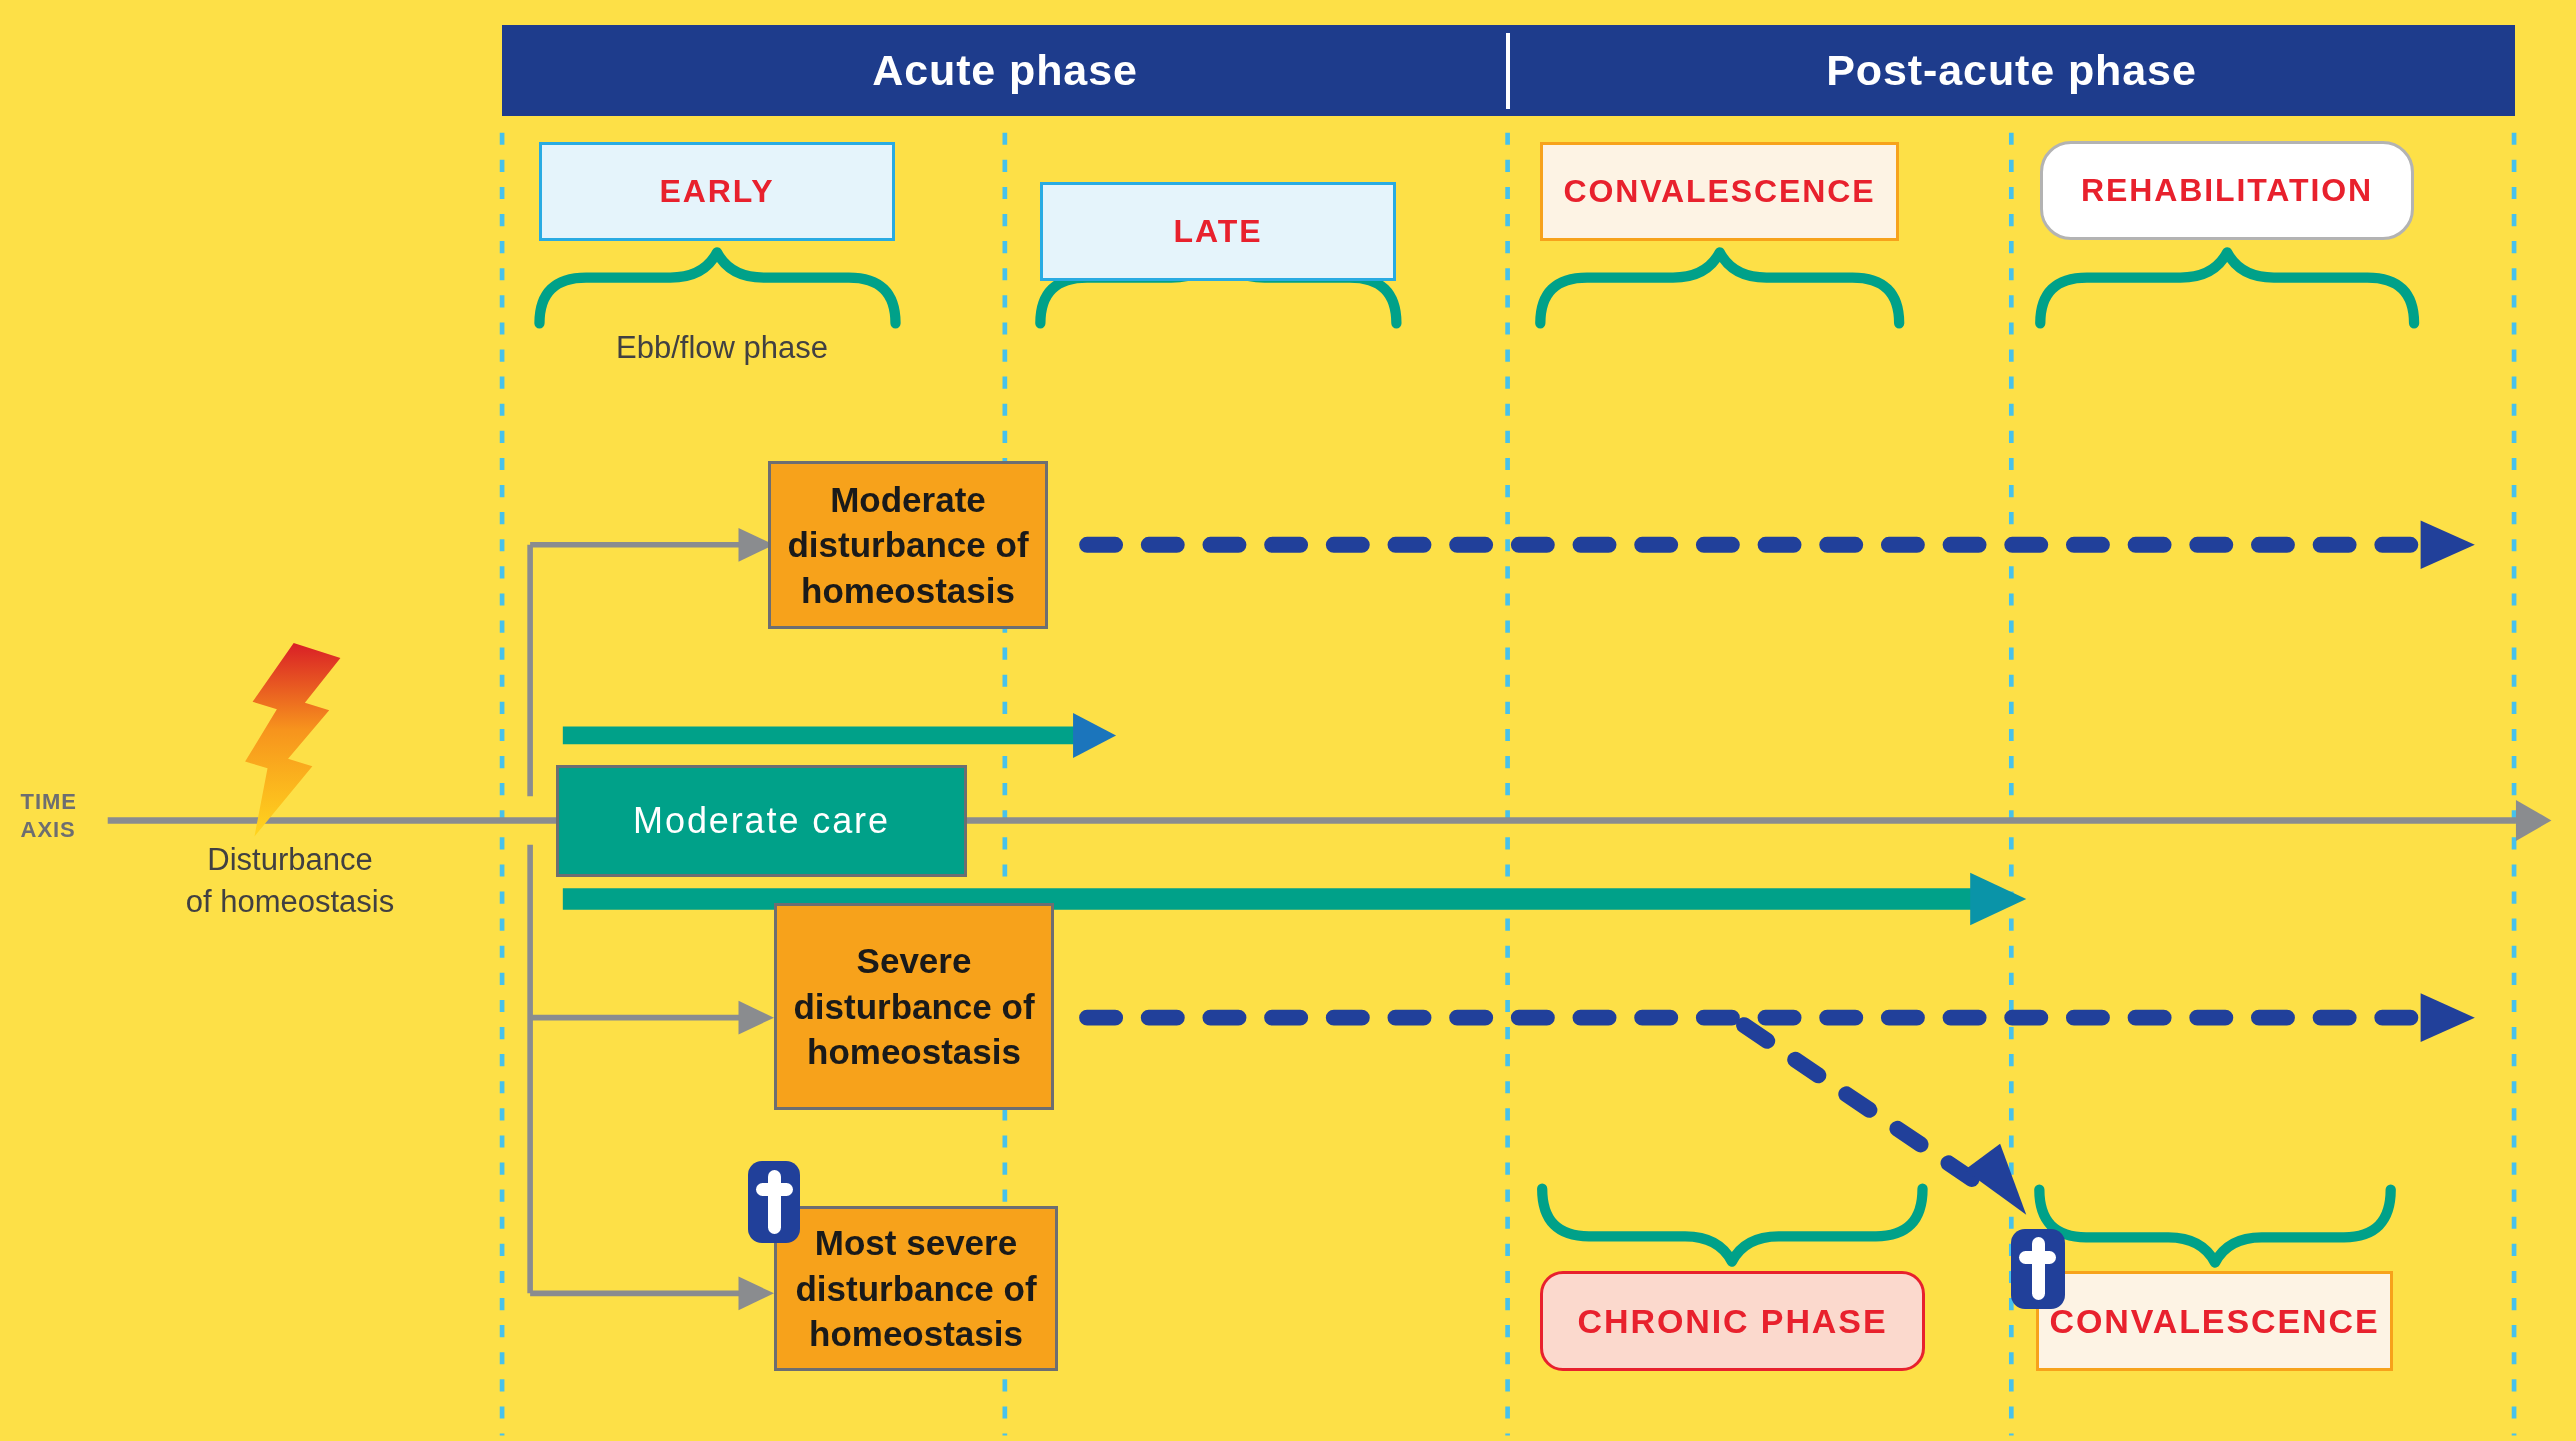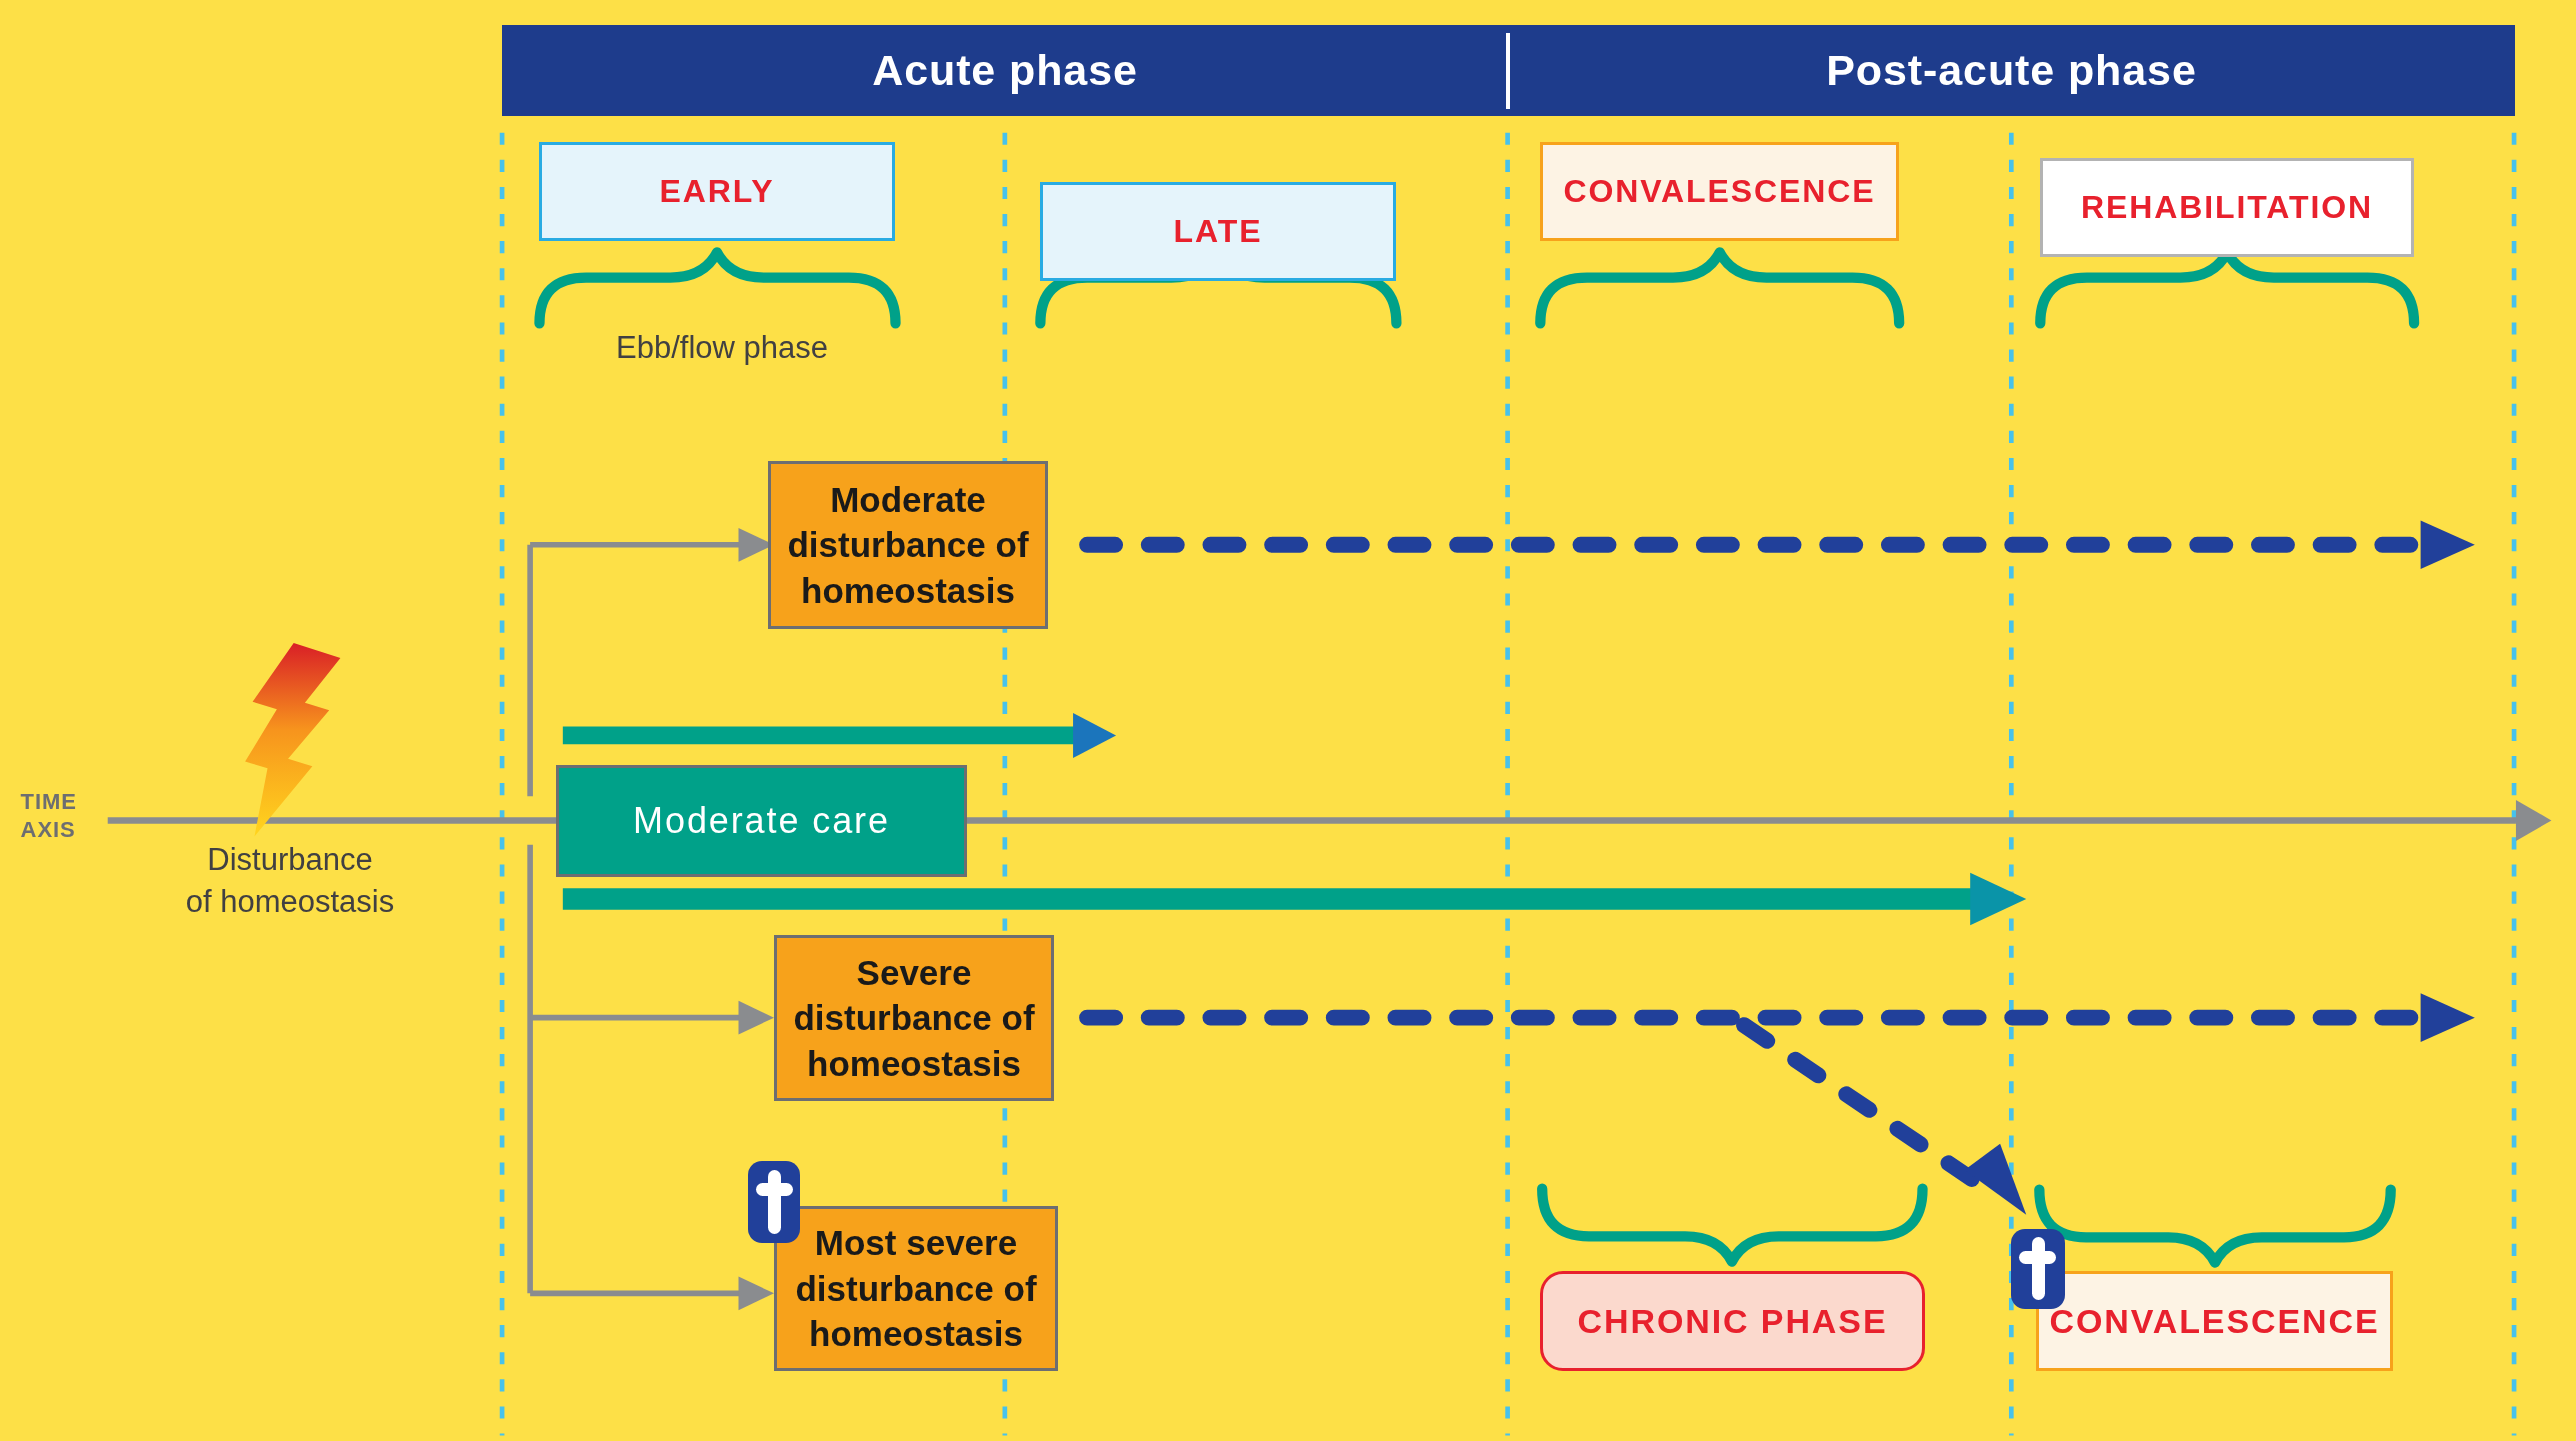--- a/index.html
+++ b/index.html
@@ -112,40 +112,40 @@
 
   <div class="abs phasebox pb-blue" style="left:539px;top:142px;width:356px;height:99px;">
     <span>EARLY</span>
   </div>
   <div class="abs phasebox pb-blue" style="left:1040px;top:142px;width:356px;height:99px;margin-top:40px;">
     <span>LATE</span>
   </div>
   <div class="abs phasebox pb-orange" style="left:1540px;top:142px;width:359px;height:99px;">
     <span>CONVALESCENCE</span>
   </div>
-  <div class="abs phasebox pb-gray" style="left:2040px;top:158px;width:374px;height:99px;">
+  <div class="abs phasebox pb-gray" style="left:2040px;top:141px;width:374px;height:99px;border-radius:31px;">
     <span>REHABILITATION</span>
   </div>
 
   <div class="abs note" style="left:544px;top:327px;width:356px;">Ebb/flow phase</div>
 
   <div class="abs axislabel" style="left:20.6px;top:788px;width:131px;">
     <div>TIME</div>
     <div>AXIS</div>
   </div>
 
   <div class="abs note" style="left:122px;top:839px;width:336px;">
     <div>Disturbance</div>
     <div>of homeostasis</div>
   </div>
 
   <div class="abs orangebox" style="left:768px;top:461px;width:280px;height:168px;">
     <span>Moderate disturbance of homeostasis</span>
   </div>
-  <div class="abs orangebox" style="left:774px;top:935px;width:280px;height:166px;">
+  <div class="abs orangebox" style="left:774px;top:903px;width:280px;height:207px;">
     <span>Severe disturbance of homeostasis</span>
   </div>
   <div class="abs orangebox" style="left:774px;top:1206px;width:284px;height:165px;">
     <span>Most severe disturbance of homeostasis</span>
   </div>
 
   <div class="abs tealbox" style="left:556px;top:765px;width:411px;height:112px;">
     <span>Moderate care</span>
   </div>
 

